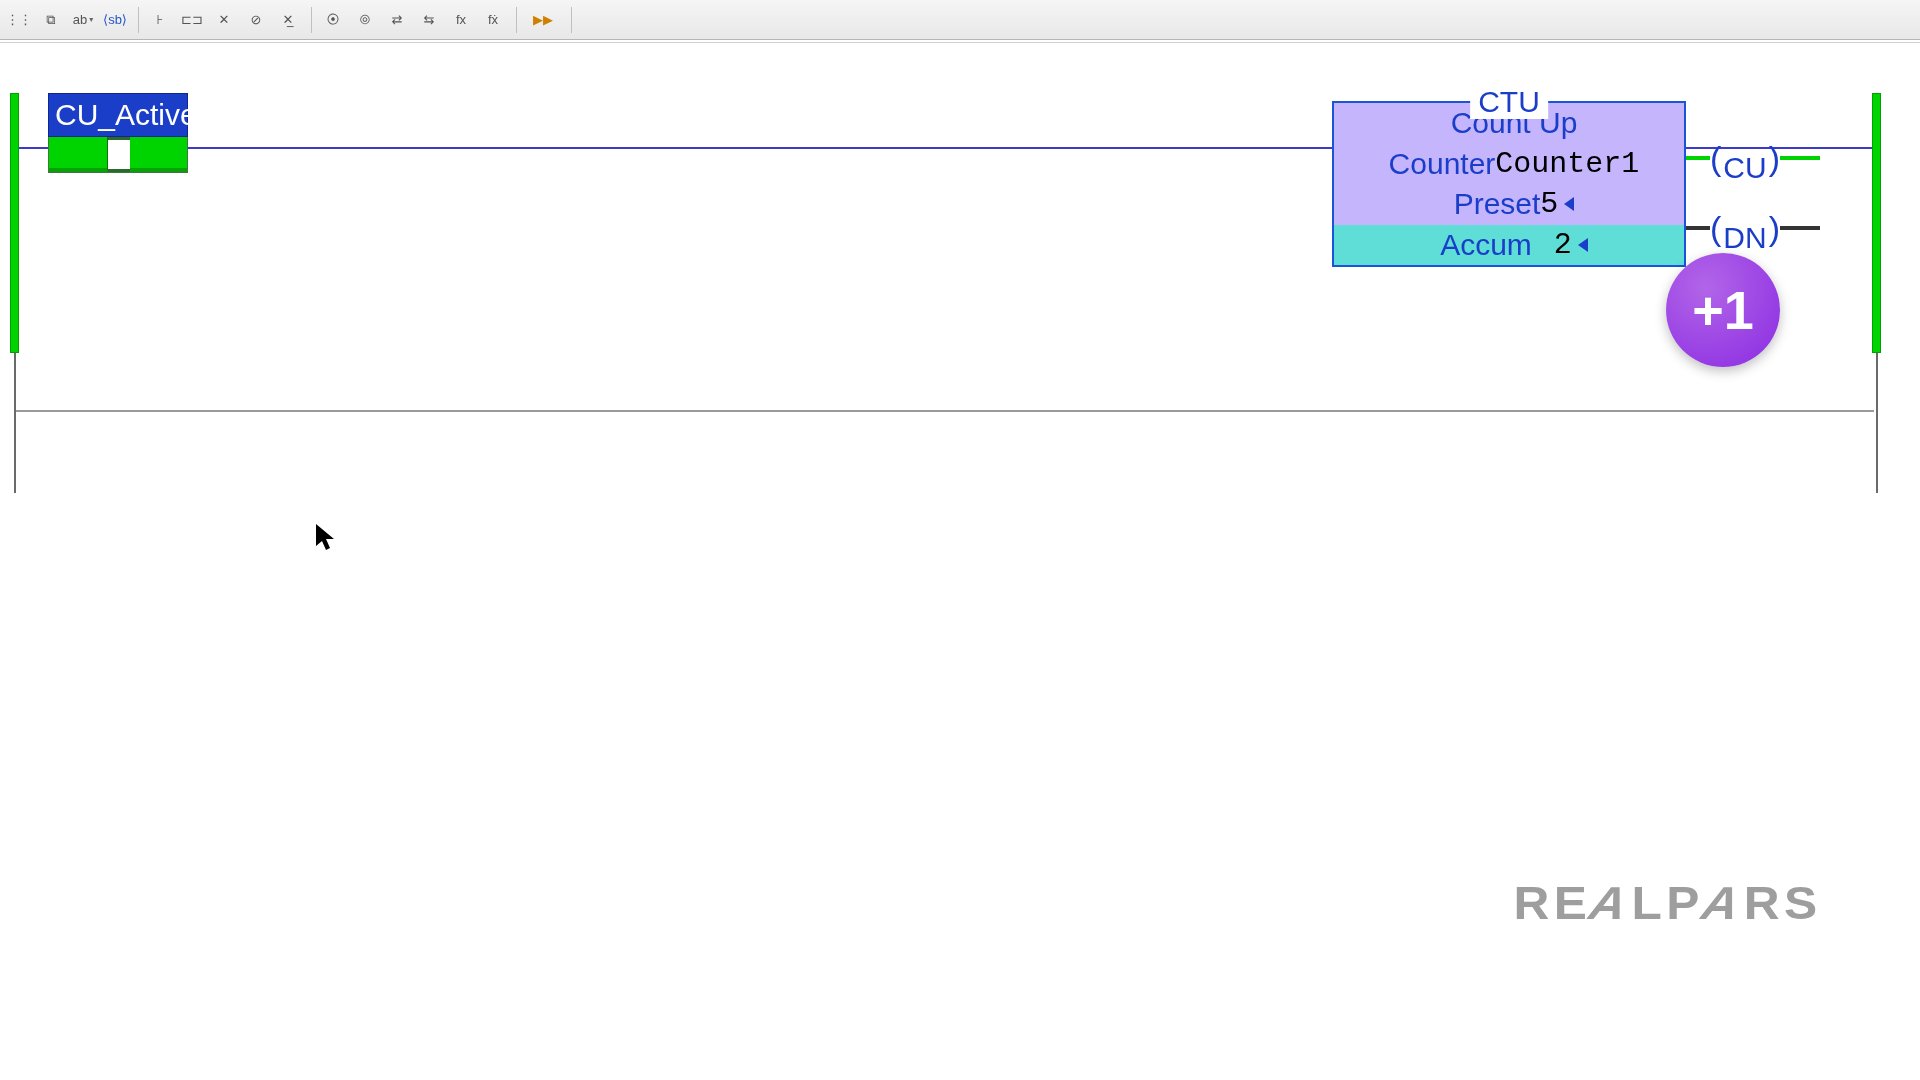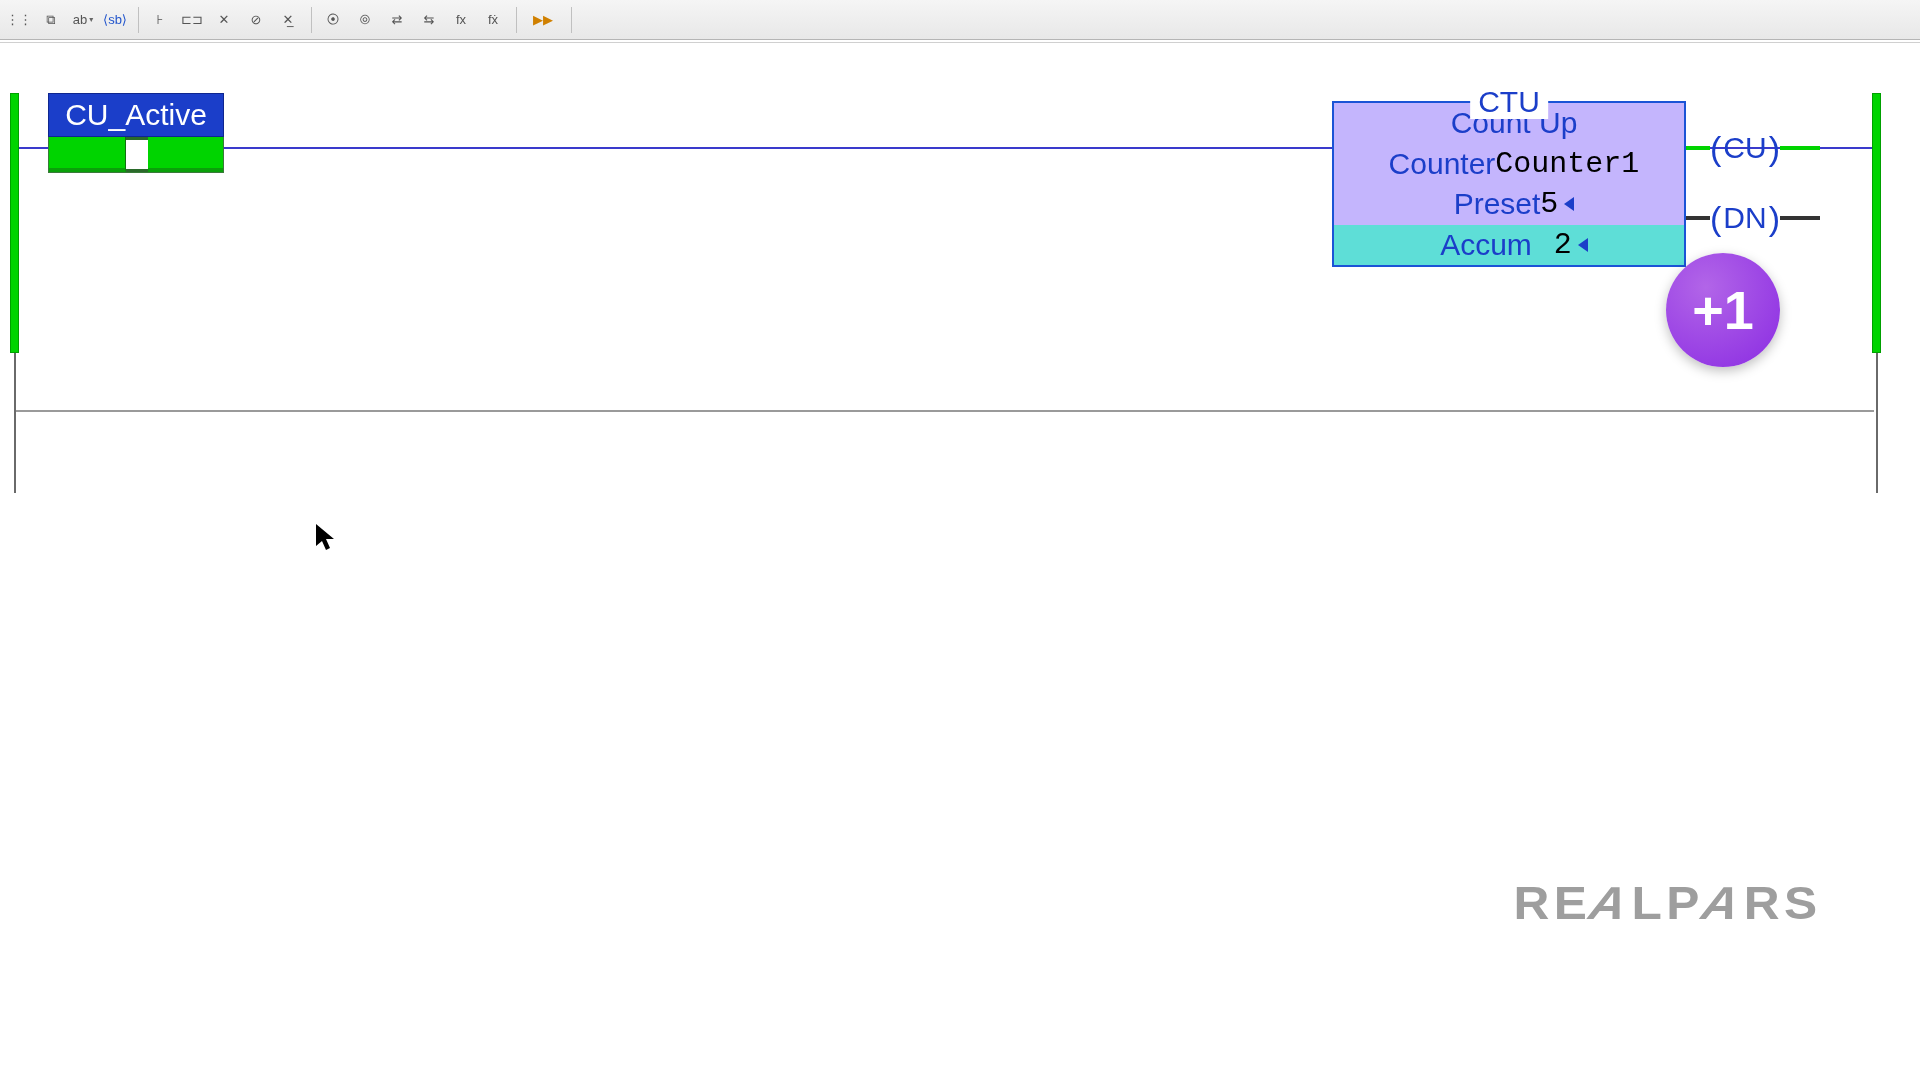--- a/index.html
+++ b/index.html
@@ -92,21 +92,21 @@
     width: 1853px;
     height: 2px;
     background: #3a3acc;
   }
 
   
   .contact {
     position: absolute;
     left: 48px;
     top: 50px;
-    width: 176px;
+    width: 140px;
   }
   .contact-label {
     background: #1b3ec9;
     color: #fff;
     font-size: 30px;
     font-weight: 500;
     text-align: center;
     padding: 4px 6px;
     border:1px solid #0f2690;
   }
@@ -192,21 +192,21 @@
   }
   .coil-cu .lead-l{ width:24px; background:#00d400;}
   .coil-cu .lead-r{ width:40px; background:#00d400;}
   .coil-dn .lead-l{ width:24px; background:#333;}
   .coil-dn .lead-r{ width:40px; background:#333;}
   .coil .paren{
     color:#1b3ec9;
     font-size:34px;
     line-height:1;
   }
-  .coil .txt{ color:#1b3ec9; padding:0 2px;}
+  .coil .txt{ color:#1b3ec9; padding:0 2px;margin-top:20px;}
   .coil-cu .txt{ color:#1b3ec9;}
 
   
   .plus-badge {
     position: absolute;
     left: 1666px;
     top: 210px;
     width: 114px;
     height: 114px;
     background: radial-gradient(circle at 35% 30%, #b265e8, #8a2be2);

